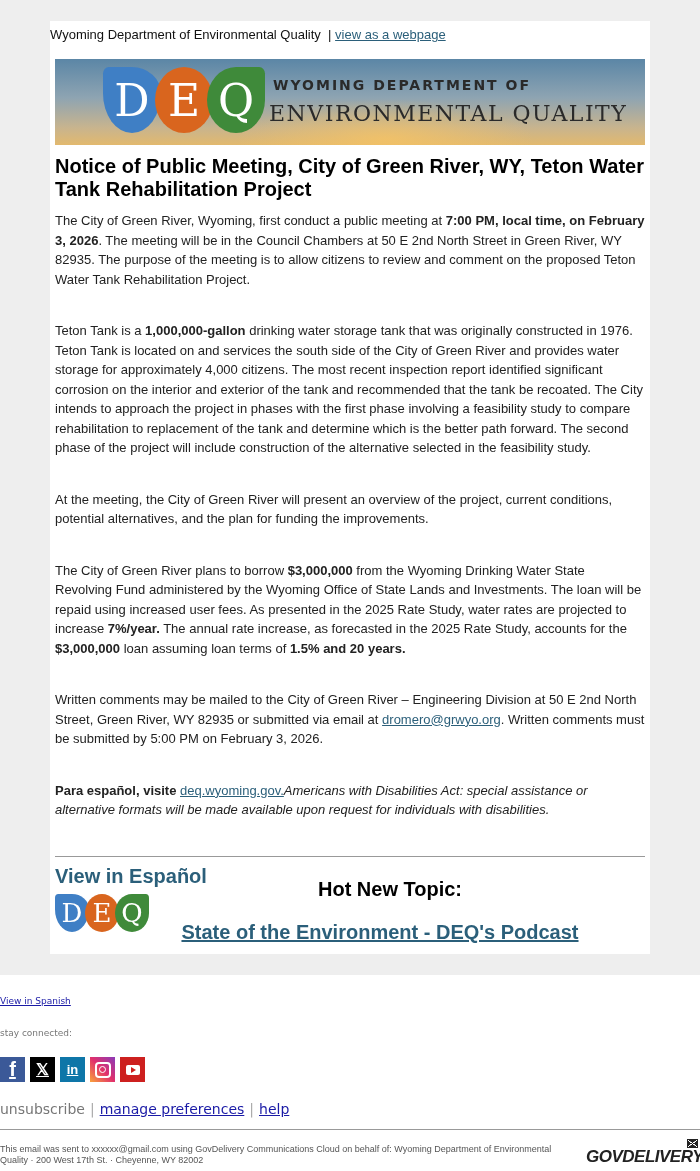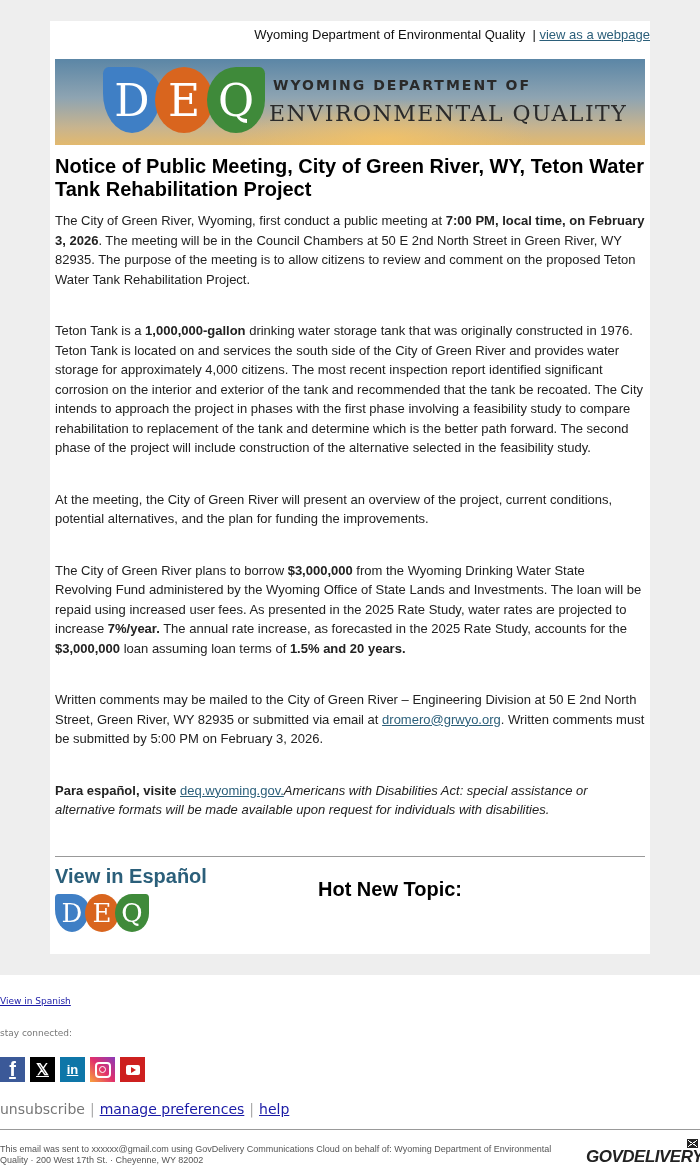--- a/index.html
+++ b/index.html
@@ -1,19 +1,19 @@
 <!DOCTYPE html>
 <html><head>
 <meta charset="utf-8">
 <style>
   html, body { margin: 0; padding: 0; }
   body { width: 700px; height: 1171px; background: #ffffff; font-family: "Liberation Sans", sans-serif; color: #222; position: relative; overflow: hidden; }
   .outer { background: #eeeeee; width: 700px; height: 975px; position: absolute; top: 0; left: 0; }
   .card { position: absolute; left: 50px; top: 21px; width: 600px; height: 933px; background: #ffffff; }
-  .preheader { position: absolute; top: 6px; left: 0; width: 600px; text-align: right; font-size: 13px; color: #111; }
+  .preheader { position: absolute; top: 6px; left: 0; width: 600px; text-align: left; font-size: 13px; color: #111; }
   .preheader a { color: #2b5f7a; text-decoration: underline; }
   .banner { position: absolute; left: 5px; top: 38px; width: 590px; height: 86px; overflow: hidden;
     background: linear-gradient(180deg, #5b86a6 0%, #8ea4b2 45%, #c8b48e 80%, #e2b96e 100%); }
   .banner .glow { position:absolute; left:180px; top:40px; width:300px; height:80px; border-radius:50%; background: radial-gradient(ellipse at center, rgba(247,196,100,0.75) 0%, rgba(247,196,100,0) 70%); }
   .logo { position: absolute; display: flex; align-items: center; }
   .drop { display:flex; align-items:center; justify-content:center; color:#fff; font-family: "DejaVu Serif", serif; }
   .drop.d { background:#3f7fc5; border-radius: 50% 50% 50% 50% / 40% 40% 60% 60%; border-top-left-radius: 10%; }
   .drop.e { background:#d9651e; border-radius:50%; }
   .drop.q { background:#3f8a3a; border-radius: 50% 50% 50% 50%; border-top-right-radius: 10%; }
   .banner .logo { left: 48px; top: 8px; }
@@ -96,20 +96,21 @@
 
     <div class="hr"></div>
     <a class="view-es" href="#" style="text-decoration:none;">View in Español</a>
 
     <div class="logo small-logo">
       <div class="drop d">D</div>
       <div class="drop e">E</div>
       <div class="drop q">Q</div>
     </div>
     <div class="hot">Hot New Topic:</div>
+    <a class="podcast" href="#">State of the Environment - DEQ's Podcast</a>
   </div>
 </div>
 
 <div class="footer">
   <a class="f-spanish" href="#">View in Spanish</a>
   <div class="f-stay">stay connected:</div>
   <div class="social">
     <a class="soc fb" href="#">f</a>
     <a class="soc x" href="#">𝕏</a>
     <a class="soc li" href="#">in</a>

